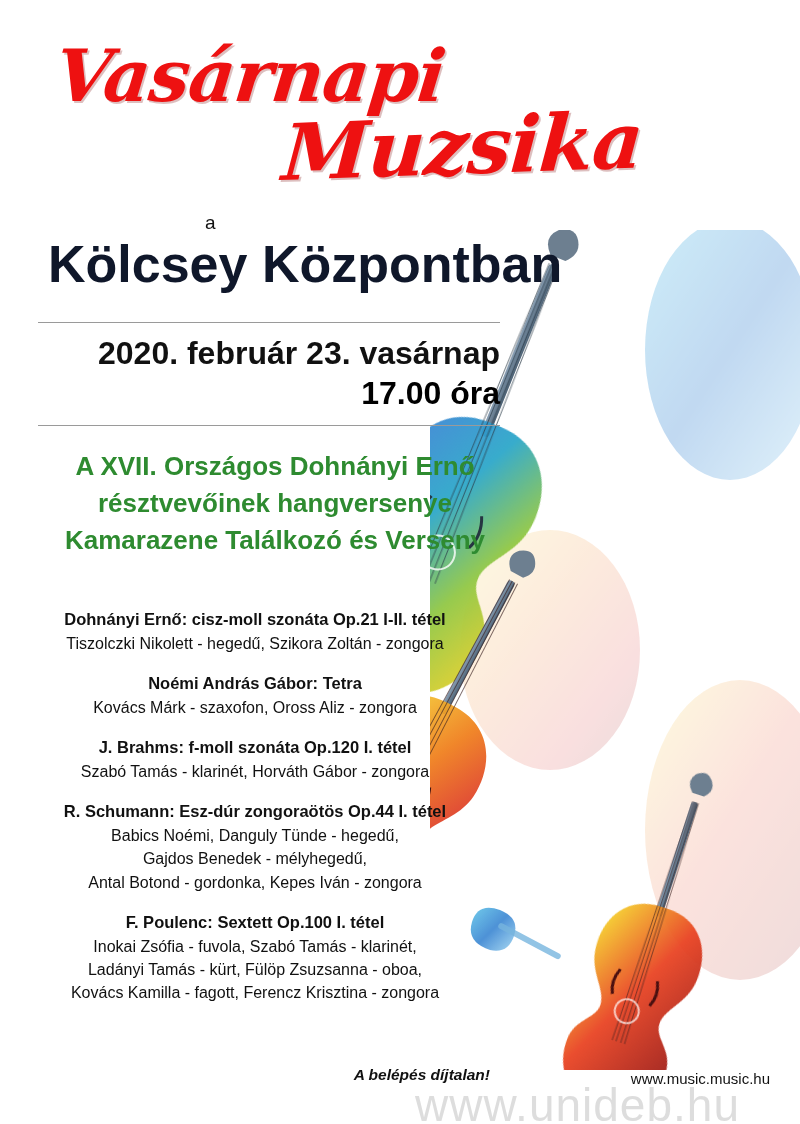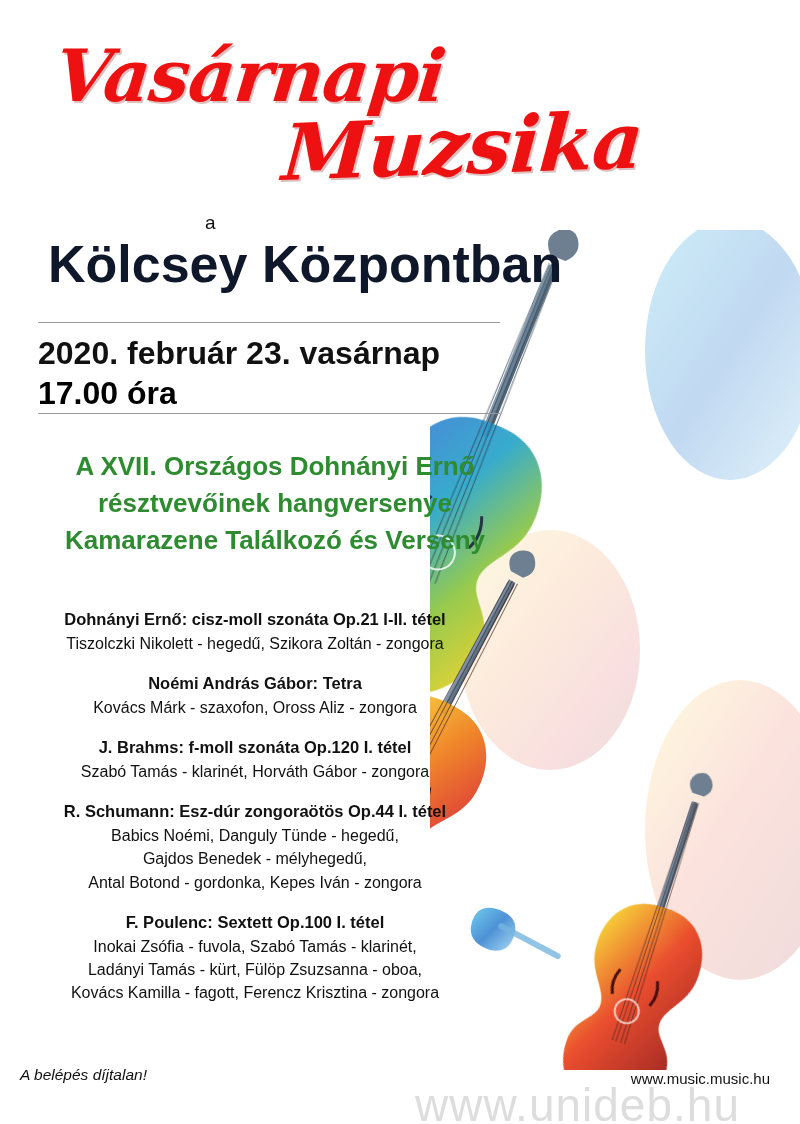--- a/index.html
+++ b/index.html
@@ -83,24 +83,24 @@
     letter-spacing: 0px;
   }
 
   
   .date-box {
     position: absolute;
     left: 38px;
     top: 322px;
     width: 462px;
     z-index: 2;
-    text-align: left;
+    text-align: right;
     border-top: 1px solid #9a9a9a;
     border-bottom: 1px solid #9a9a9a;
-    padding: 10px 0 0 0;
+    padding: 10px 0 12px 0;
   }
   .date-line-1 {
     font-size: 32px;
     font-weight: 700;
     color: #111;
     line-height: 1.25;
   }
   .date-line-2 {
     font-size: 32px;
     font-weight: 700;
@@ -143,24 +143,24 @@
   .prog-perf {
     font-size: 16px;
     color: #111;
     line-height: 1.45;
   }
   .free {
     position: absolute;
     left: 20px;
     top: 1066px;
     width: 470px;
-    text-align: left;
+    text-align: right;
     font-size: 15.5px;
     font-style: italic;
-    font-weight: 400;
+    font-weight: 700;
     color: #111;
     z-index: 2;
   }
   .web {
     position: absolute;
     right: 30px;
     top: 1070px;
     font-size: 15px;
     color: #111;
     z-index: 3;

